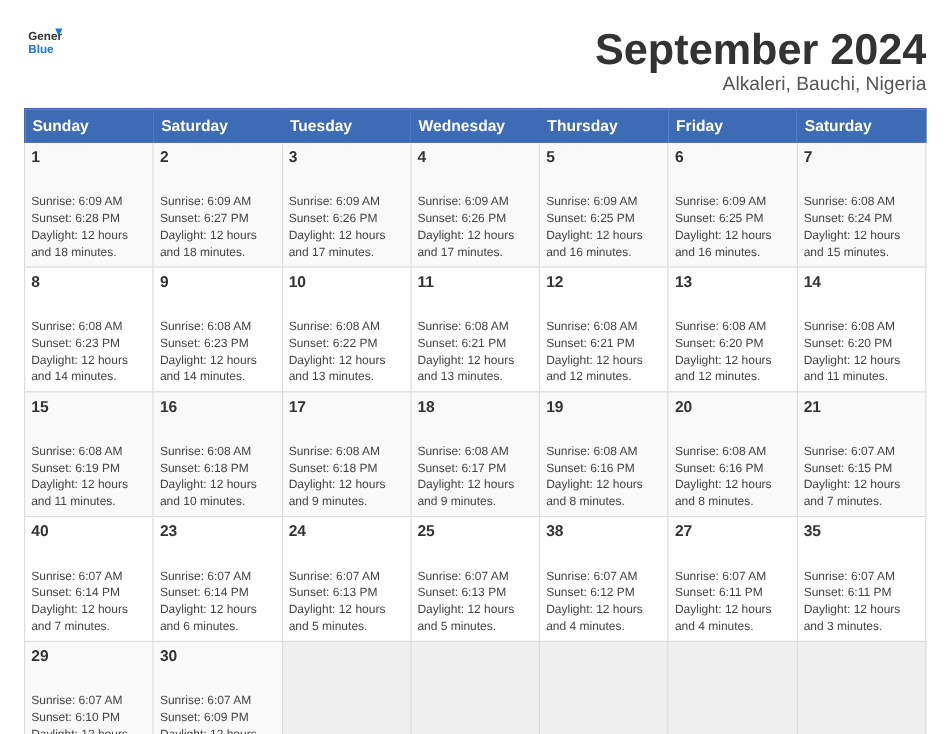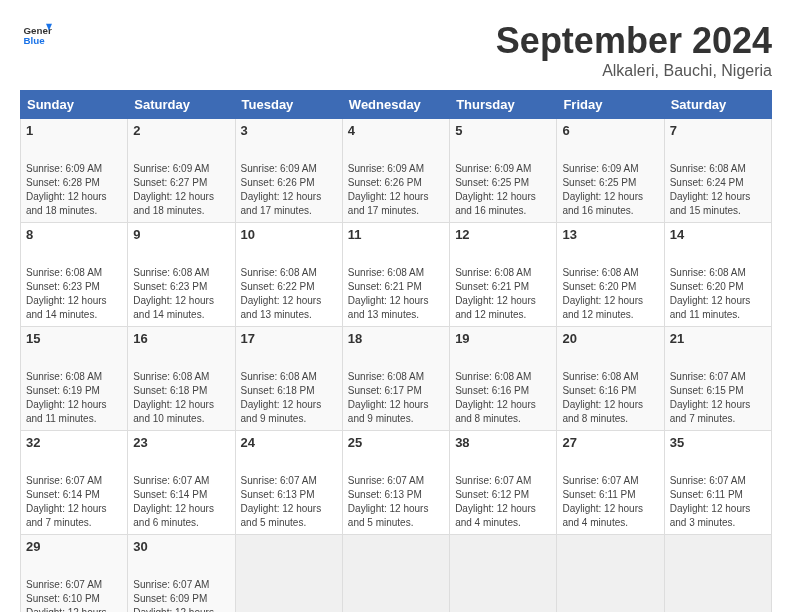--- a/index.html
+++ b/index.html
@@ -200,21 +200,21 @@
           <span class="day-number">20</span>
           <div class="day-info">Sunrise: 6:08 AM<br>Sunset: 6:16 PM<br>Daylight: 12 hours and 8 minutes.</div>
         </td>
         <td>
           <span class="day-number">21</span>
           <div class="day-info">Sunrise: 6:07 AM<br>Sunset: 6:15 PM<br>Daylight: 12 hours and 7 minutes.</div>
         </td>
       </tr>
       <tr>
         <td>
-          <span class="day-number">32</span>
+          <span class="day-number">40</span>
           <div class="day-info">Sunrise: 6:07 AM<br>Sunset: 6:14 PM<br>Daylight: 12 hours and 7 minutes.</div>
         </td>
         <td>
           <span class="day-number">23</span>
           <div class="day-info">Sunrise: 6:07 AM<br>Sunset: 6:14 PM<br>Daylight: 12 hours and 6 minutes.</div>
         </td>
         <td>
           <span class="day-number">24</span>
           <div class="day-info">Sunrise: 6:07 AM<br>Sunset: 6:13 PM<br>Daylight: 12 hours and 5 minutes.</div>
         </td>

